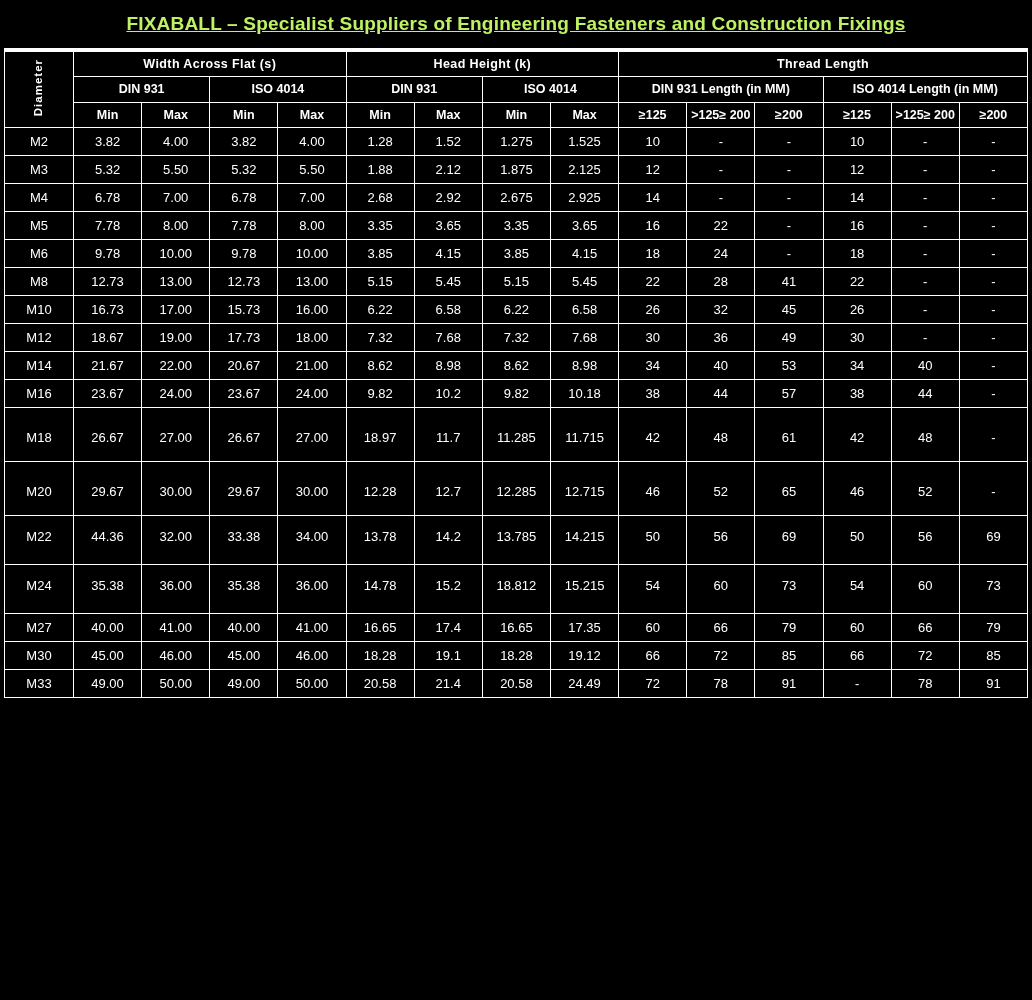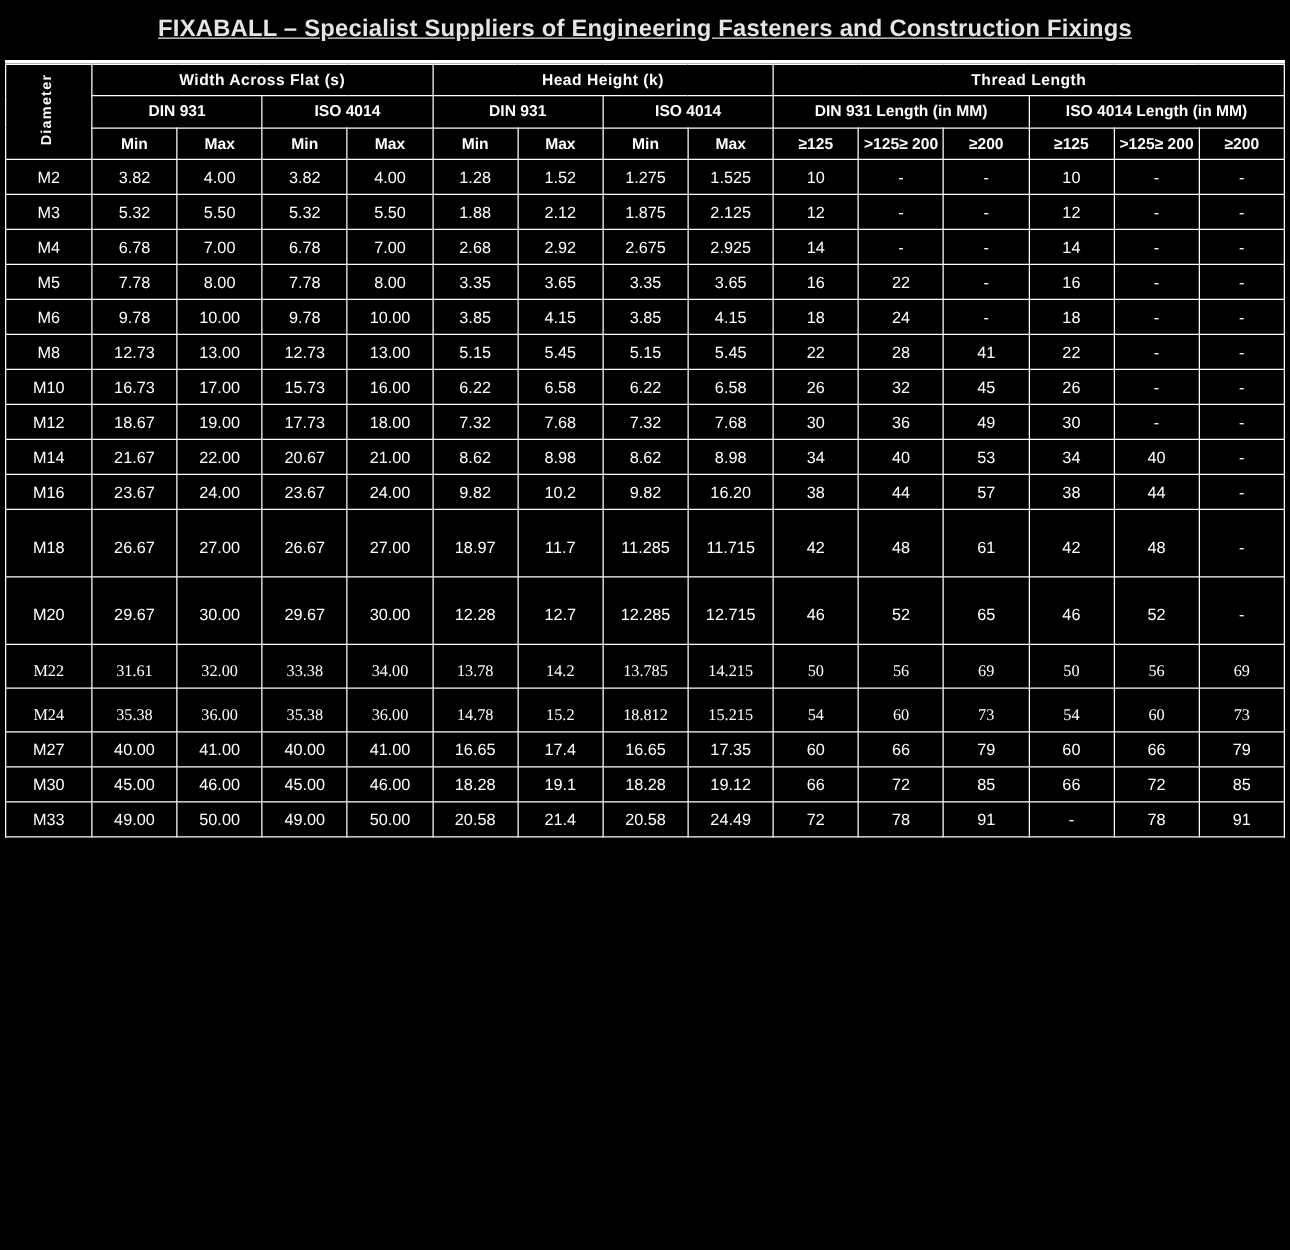--- a/index.html
+++ b/index.html
@@ -25,21 +25,21 @@
   .title-bar {
     height: 48px;
     display: flex;
     align-items: center;
     justify-content: center;
     background: #000000;
   }
   .title-text {
     font-size: 19px;
     font-weight: bold;
-    color: #e5e5e5;
+    color: #bef264;
     text-decoration: underline;
     letter-spacing: 0.2px;
     white-space: nowrap;
   }
   .rule {
     height: 3px;
     background: #ffffff;
     margin: 0 0 0 0;
   }
   table.spec {
@@ -82,21 +82,21 @@
     font-weight: bold;
     letter-spacing: 1px;
     display: inline-block;
     white-space: nowrap;
   }
   .col-min-max { width: 68px; }
   .col-len { width: 68px; }
   .grp-top { font-size: 13px; letter-spacing: 0.4px; margin-top: 28px; }
   .grp-sub { font-size: 12.5px; }
   tr.tall td { padding-top: 22px; padding-bottom: 16px; }
-  tr.tall2 td { padding-top: 13px; padding-bottom: 5px; font-family: Liberation Serif, serif; }
+  tr.tall2 td { padding-top: 13px; padding-bottom: 20px; }
 </style>
 </head>
 <body>
 
 <div class="page">
 
   <div class="title-bar">
     <span class="title-text">FIXABALL – Specialist Suppliers of Engineering Fasteners and Construction  Fixings</span>
   </div>
 
@@ -293,21 +293,21 @@
         </tr>
         <tr>
           <td class="diam">M16</td>
           <td>23.67</td>
           <td>24.00</td>
           <td>23.67</td>
           <td>24.00</td>
           <td>9.82</td>
           <td>10.2</td>
           <td>9.82</td>
-          <td>16.20</td>
+          <td>10.18</td>
           <td>38</td>
           <td>44</td>
           <td>57</td>
           <td>38</td>
           <td>44</td>
           <td>-</td>
         </tr>
         <tr class="tall">
           <td class="diam">M18</td>
           <td>26.67</td>
@@ -337,21 +337,21 @@
           <td>12.715</td>
           <td>46</td>
           <td>52</td>
           <td>65</td>
           <td>46</td>
           <td>52</td>
           <td>-</td>
         </tr>
         <tr class="tall2">
           <td class="diam">M22</td>
-          <td>31.61</td>
+          <td>44.36</td>
           <td>32.00</td>
           <td>33.38</td>
           <td>34.00</td>
           <td>13.78</td>
           <td>14.2</td>
           <td>13.785</td>
           <td>14.215</td>
           <td>50</td>
           <td>56</td>
           <td>69</td>

